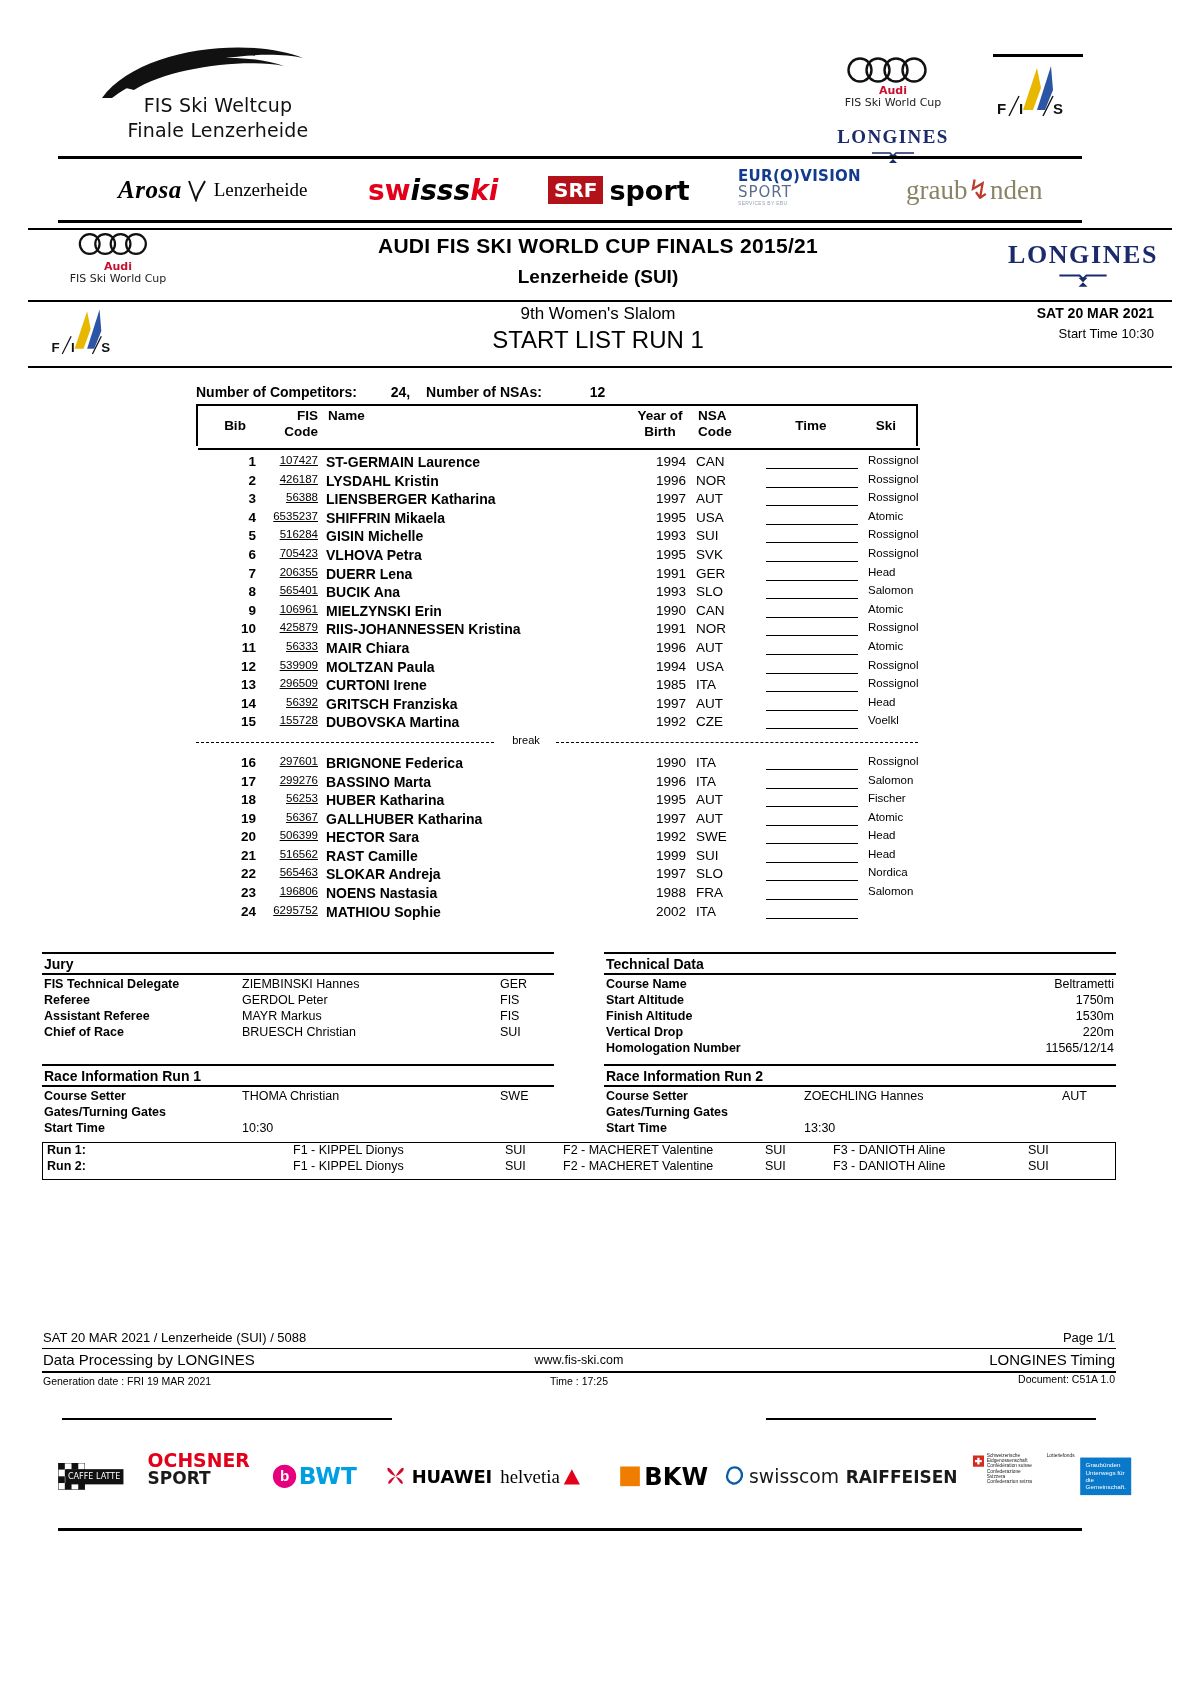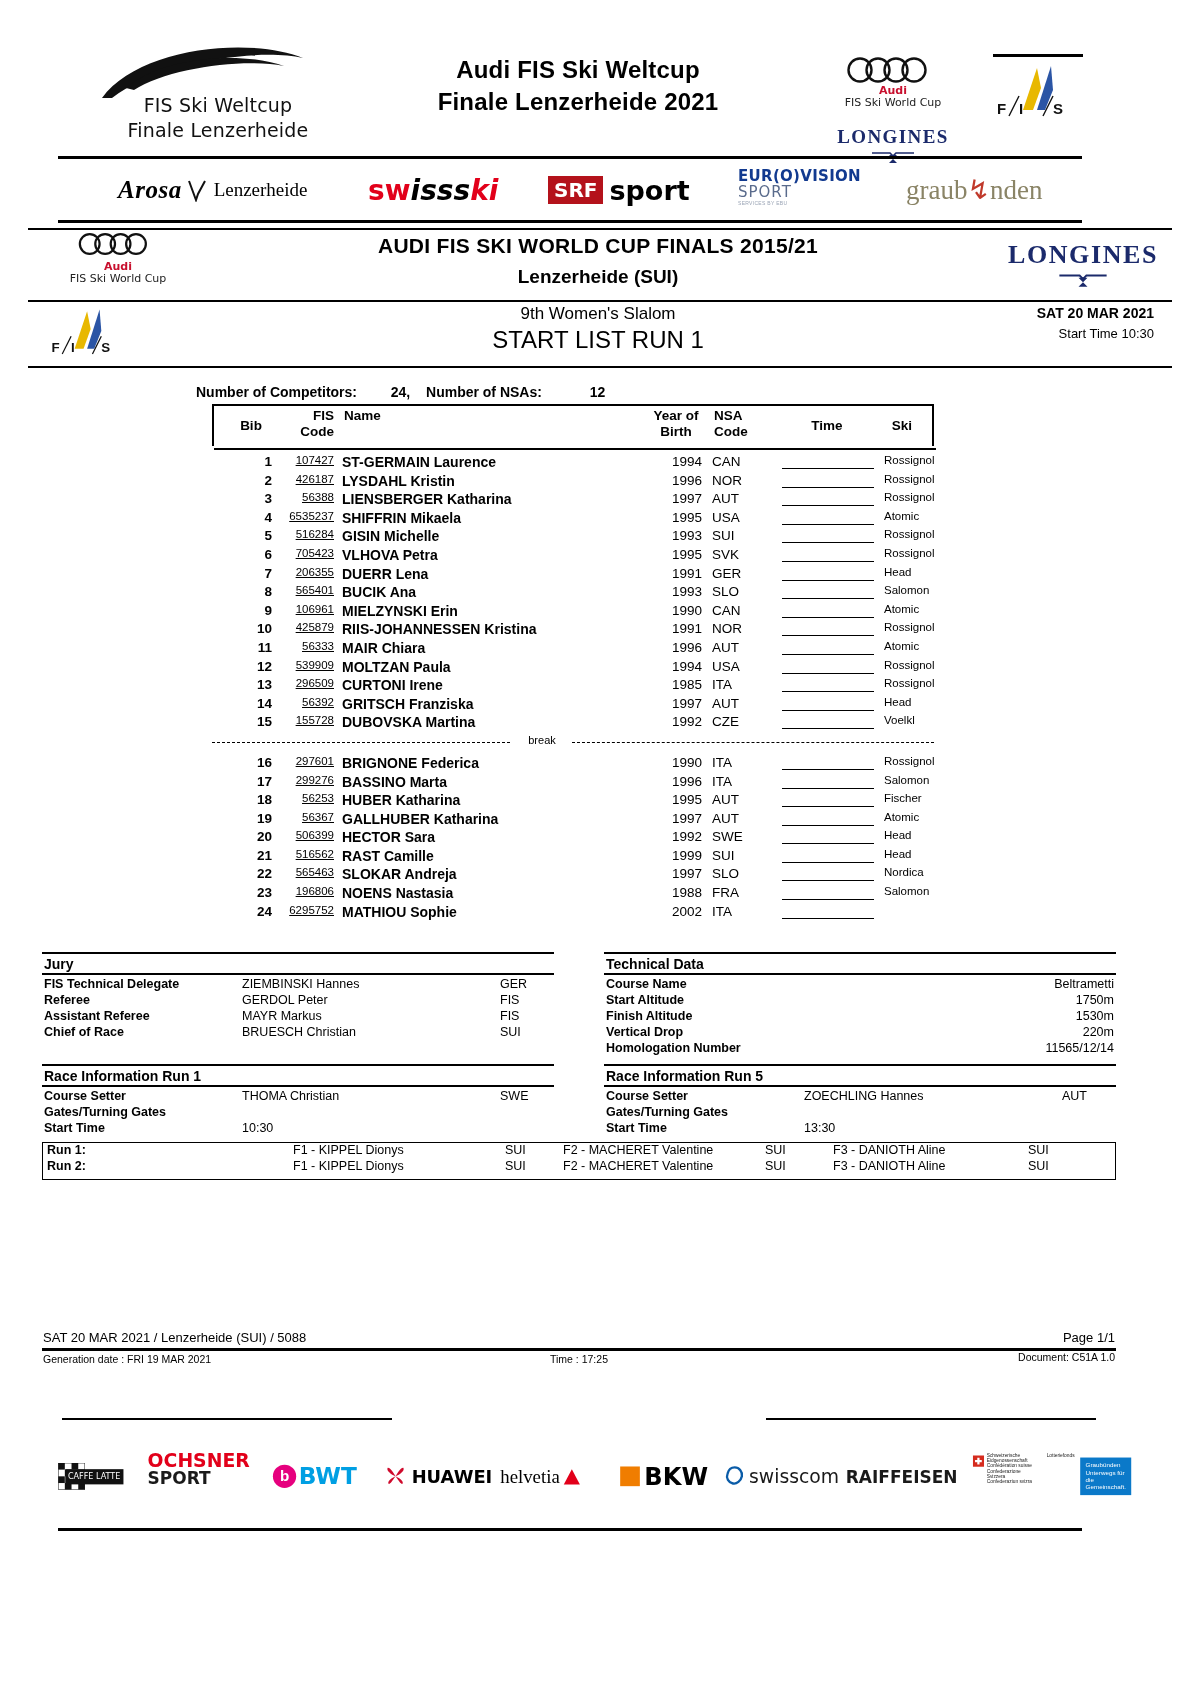--- a/index.html
+++ b/index.html
@@ -71,21 +71,21 @@
   .tb-fis { position:absolute; left:20px; top:2px; width:80px; }
   .evname { position:absolute; left:180px; top:2px; width:780px; text-align:center; font-size:17px; }
   .startlist { position:absolute; left:180px; top:24px; width:780px; text-align:center; font-size:24px; }
   .dt1 { position:absolute; right:18px; top:3px; font-size:14px; font-weight:bold; }
   .dt2 { position:absolute; right:18px; top:24px; font-size:13px; }
 
   
   .ccount { position:absolute; left:196px; top:384px; font-size:14px; font-weight:bold; }
 
   
-  .tbl { position:absolute; left:212px; top:404px; width:722px; }
+  .tbl { position:absolute; left:196px; top:404px; width:722px; }
   .thead { position:relative; height:42px; border-left:2px solid #000; border-top:2px solid #000;
            border-right:2px solid #000; }
   .thead .hcell { position:absolute; font-size:13.5px; font-weight:bold; }
   .h-bib   { left:14px;  top:12px; width:46px; text-align:center; }
   .h-fis1  { left:60px;  top:2px;  width:60px; text-align:right; }
   .h-fis2  { left:60px;  top:18px; width:60px; text-align:right; }
   .h-name  { left:130px; top:2px; }
   .h-yob1  { left:432px; top:2px;  width:60px; text-align:center; }
   .h-yob2  { left:432px; top:18px; width:60px; text-align:center; }
   .h-nsa1  { left:500px; top:2px;  width:50px; text-align:left; }
@@ -193,24 +193,20 @@
 
     <div class="lenz-logo">
       <svg class="lenz-swoosh" viewBox="0 0 240 58">
         <path d="M4,56 C40,6 150,-6 205,16 C160,6 60,20 14,56 Z" fill="#111"></path>
         <path d="M28,46 C62,16 140,8 186,24 C146,16 70,26 36,48 Z" fill="#111"></path>
       </svg>
       <div class="lenz-t1">FIS Ski Weltcup</div>
       <div class="lenz-t2">Finale Lenzerheide</div>
     </div>
 
-    <div class="ctr-title">
-      <div>Audi FIS Ski Weltcup</div>
-      <div>Finale Lenzerheide 2021</div>
-    </div>
 
     <div class="audi-blk">
       <svg class="audi-rings" width="96" height="28" viewBox="0 0 96 28">
         <g fill="none" stroke="#111" stroke-width="2.4">
           <circle cx="15" cy="14" r="11.5"></circle>
             <circle cx="33" cy="14" r="11.5"></circle>
           <circle cx="51" cy="14" r="11.5"></circle>
             <circle cx="69" cy="14" r="11.5"></circle>
         </g>
       </svg>
@@ -652,21 +648,21 @@
         <div class="pr">
           <span class="lbl">Start Time</span>
           <span class="val" style="left:200px">10:30</span>
           <span class="ctry" style="left:458px"></span>
         </div>
       </div>
   </div>
 
   <div class="panel rinfo2">
     <div class="p-top"></div>
-    <div class="p-title">Race Information Run 5</div>
+    <div class="p-title">Race Information Run 2</div>
     <div class="p-sep"></div>
     <div id="run2-rows" style="padding-top:2px">
         <div class="pr">
           <span class="lbl">Course Setter</span>
           <span class="val" style="left:200px">ZOECHLING Hannes</span>
           <span class="ctry" style="left:458px">AUT</span>
         </div>
         <div class="pr">
           <span class="lbl">Gates/Turning Gates</span>
           <span class="val" style="left:200px"></span>
@@ -702,20 +698,25 @@
         </div>
       </div>
   </div>
 
   <div class="footer">
     <div class="f-row f-r1">
       <span class="l">SAT 20 MAR 2021 / Lenzerheide (SUI) / 5088</span>
       <span class="r">Page 1/1</span>
     </div>
     <div class="f-line"></div>
+    <div class="f-row f-r2">
+      <span class="l" style="top:2px">Data Processing by LONGINES</span>
+      <span class="cc" style="top:4px; font-size:12.5px">www.fis-ski.com</span>
+      <span class="r" style="top:2px">LONGINES Timing</span>
+    </div>
     <div class="f-line"></div>
     <div class="f-row f-r3">
       <span class="l" style="top:2px">Generation date : FRI 19 MAR 2021</span>
       <span class="cc" style="top:2px">Time : 17:25</span>
       <span class="r" style="top:0">Document: C51A 1.0</span>
     </div>
   </div>
 
   <div class="wwwline">
     <div class="www-left"></div>

